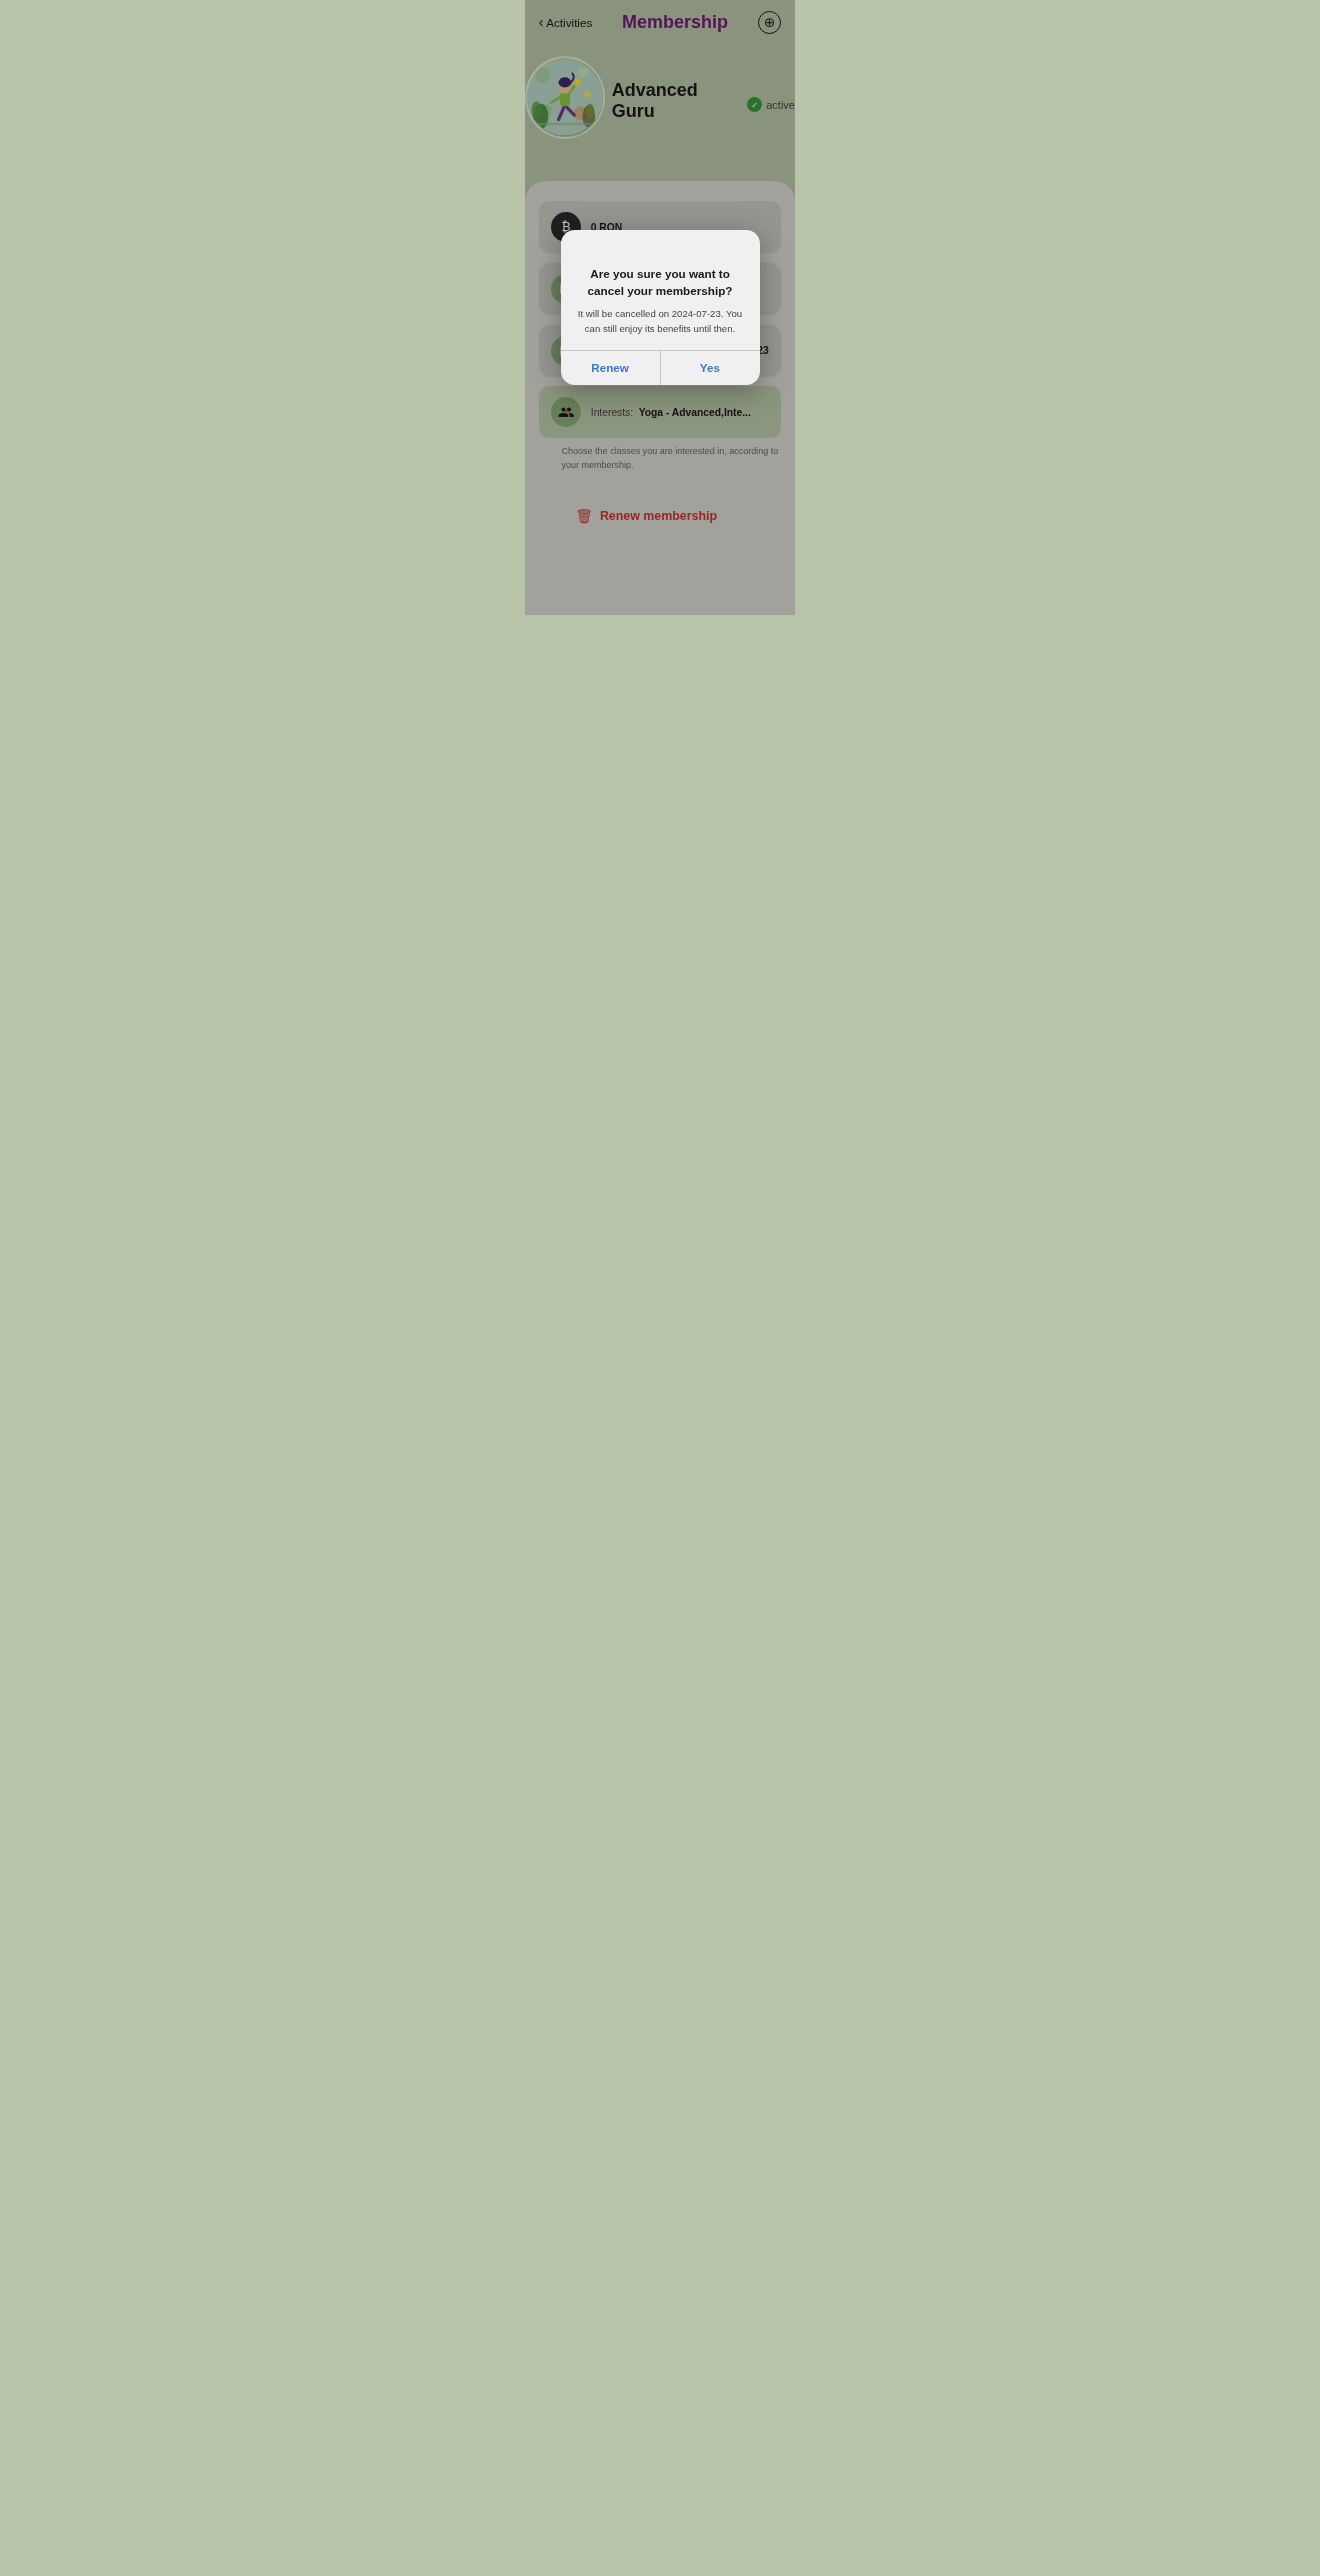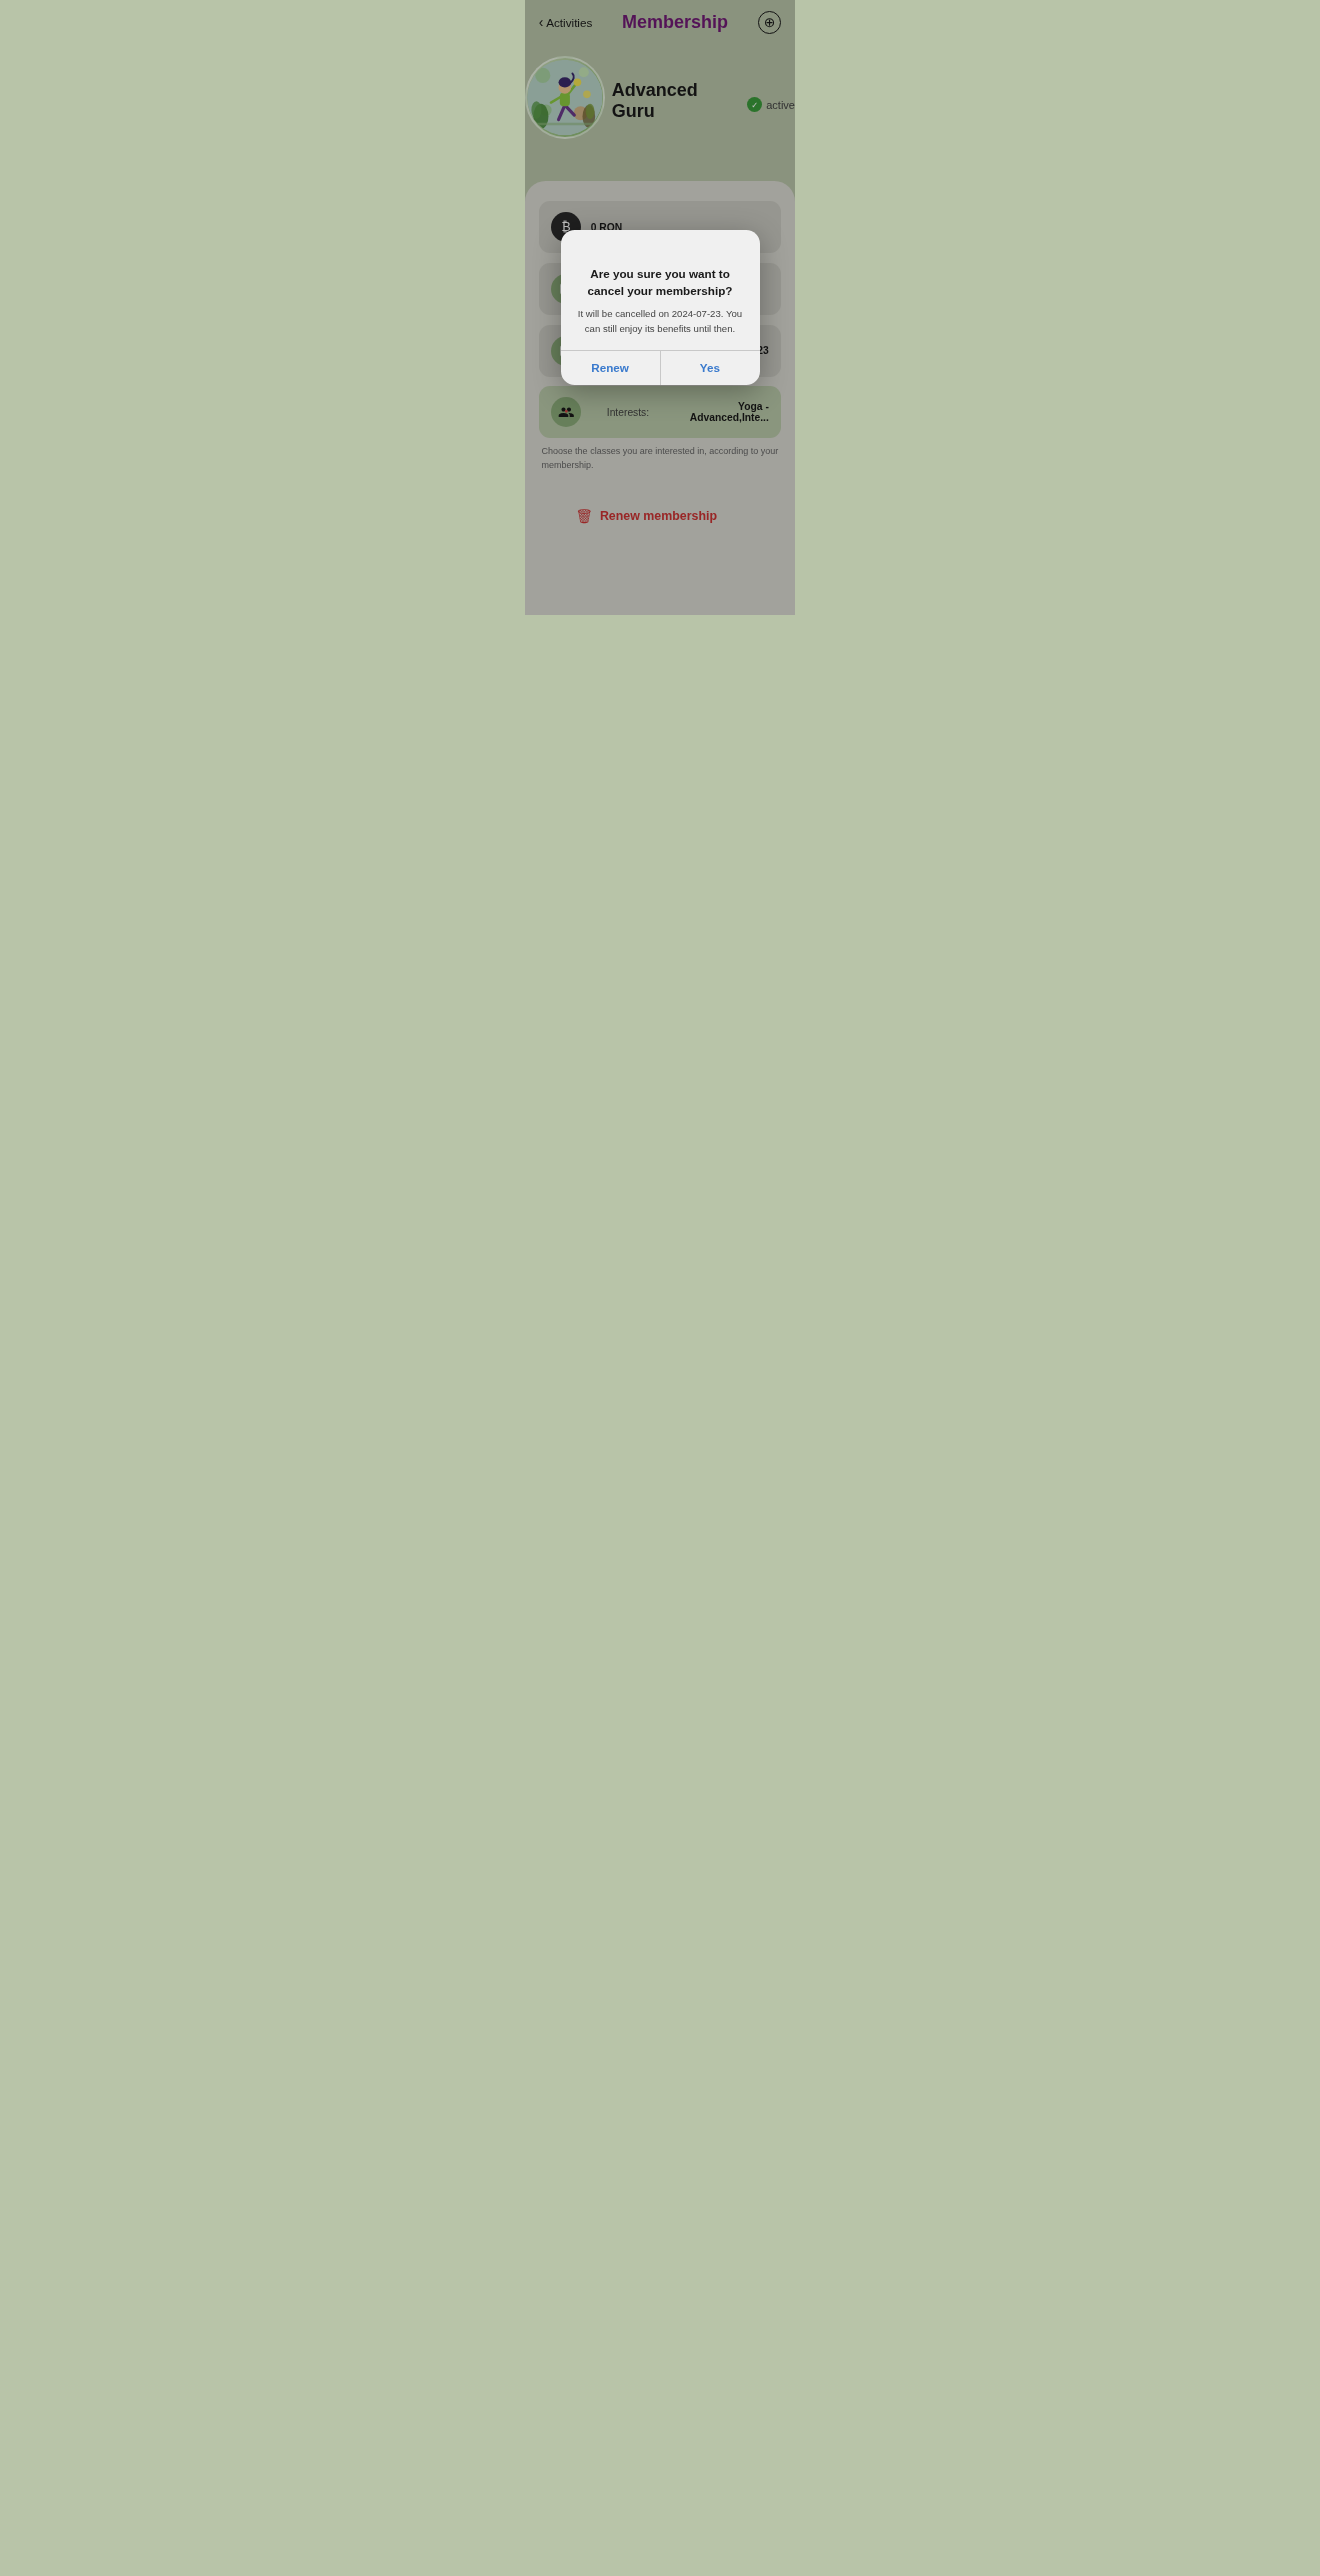--- a/index.html
+++ b/index.html
@@ -171,21 +171,20 @@
     }
 
     
     .interests-row {
       display: flex;
       align-items: center;
       background: #b8c8a8;
       border-radius: 11px;
       padding: 11px 12.4px;
       margin-bottom: 6.9px;
-      gap: 16px;
     }
 
     .interests-icon {
       width: 30px;
       height: 30px;
       border-radius: 50%;
       background: #8aaa78;
       display: flex;
       align-items: center;
       justify-content: center;
@@ -207,20 +206,21 @@
       color: #1a1a1a;
       text-align: right;
     }
 
     .helper-text {
       font-size: 9px;
       color: #666;
       padding: 0 2.8px;
       line-height: 1.5;
       margin-bottom: 13.8px;
+      margin-left: 20px;
     }
 
     
     .cancel-membership-btn {
       position: absolute;
       bottom: 27.5px;
       left: 50%;
       transform: translateX(-50%);
       display: flex;
       align-items: center;

